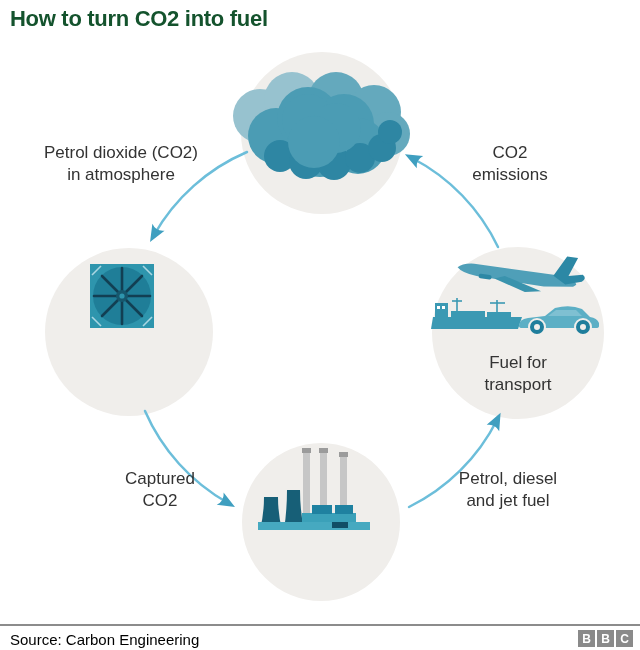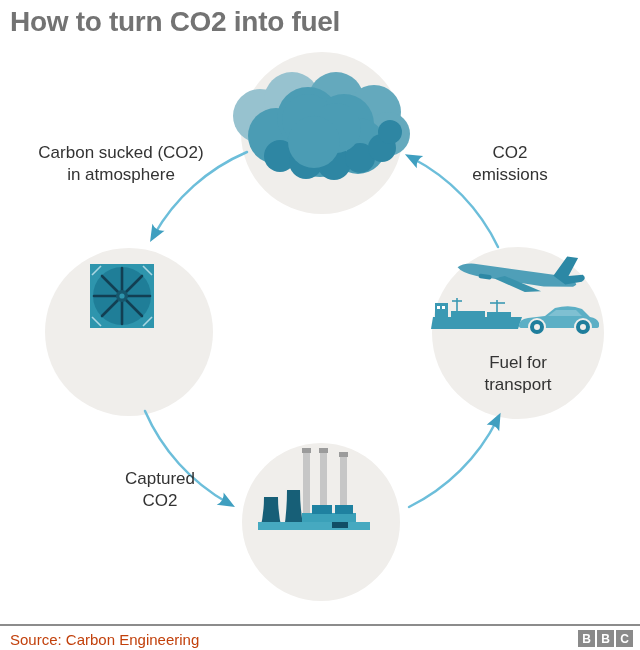--- a/index.html
+++ b/index.html
@@ -1,35 +1,35 @@
 <!DOCTYPE html>
 <html><head>
 <meta charset="utf-8">
 <style>
   html,body{margin:0;padding:0;background:#ffffff;}
   .page{
     position:relative;width:640px;height:650px;background:#ffffff;
     font-family:"Liberation Sans","DejaVu Sans",sans-serif;overflow:hidden;
   }
   .title{
-    position:absolute;left:10px;top:6px;font-size:28px;font-weight:bold;
-    color:#737373;letter-spacing:-0.3px;
+    position:absolute;left:10px;top:6px;font-size:22px;font-weight:bold;
+    color:#14532d;letter-spacing:-0.3px;
   }
   .canvas{position:absolute;left:0;top:0;}
   .lbl{
     position:absolute;text-align:center;color:#333333;font-size:17px;
     line-height:1.32;white-space:pre-line;
   }
   .node-label{color:#333333;}
   .footer-line{
     position:absolute;left:0;top:624px;width:640px;height:0;
     border-top:2px solid #8c8c8c;
   }
   .source{
-    position:absolute;left:10px;top:631px;font-size:15px;color:#c2410c;
+    position:absolute;left:10px;top:631px;font-size:15px;color:#000000;
   }
   .bbc{
     position:absolute;right:7px;top:630px;display:flex;gap:2px;
   }
   .bbc .block{
     width:17px;height:17px;background:#8a8a8a;color:#ffffff;
     font-size:12px;font-weight:bold;display:flex;align-items:center;
     justify-content:center;
   }
 </style>
@@ -163,26 +163,28 @@
         <circle cx="24" cy="-2" r="9" fill="#f0eeeb"></circle>
         <circle cx="-22" cy="-2" r="5" fill="none" stroke="#1f7e9c" stroke-width="4"></circle>
         <circle cx="24" cy="-2" r="5" fill="none" stroke="#1f7e9c" stroke-width="4"></circle>
       </g>
     </g>
   </svg>
 
   <div class="lbl node-label" style="left:428px;top:352px;width:180px;">Fuel for
 transport</div>
 
-  <div class="lbl" style="left:21px;top:142px;width:200px;">Carbon sucked (CO2)
+  <div class="lbl" style="left:21px;top:142px;width:200px;">Petrol dioxide (CO2)
 in atmosphere</div>
   <div class="lbl" style="left:420px;top:142px;width:180px;">CO2
 emissions</div>
   <div class="lbl" style="left:70px;top:468px;width:180px;">Captured
 CO2</div>
+  <div class="lbl" style="left:418px;top:468px;width:180px;">Petrol, diesel
+and jet fuel</div>
 
   <div class="footer-line"></div>
   <div class="source">Source: Carbon Engineering</div>
   <div class="bbc">
     <div class="block">B</div>
     <div class="block">B</div>
     <div class="block">C</div>
   </div>
 
 </div>

